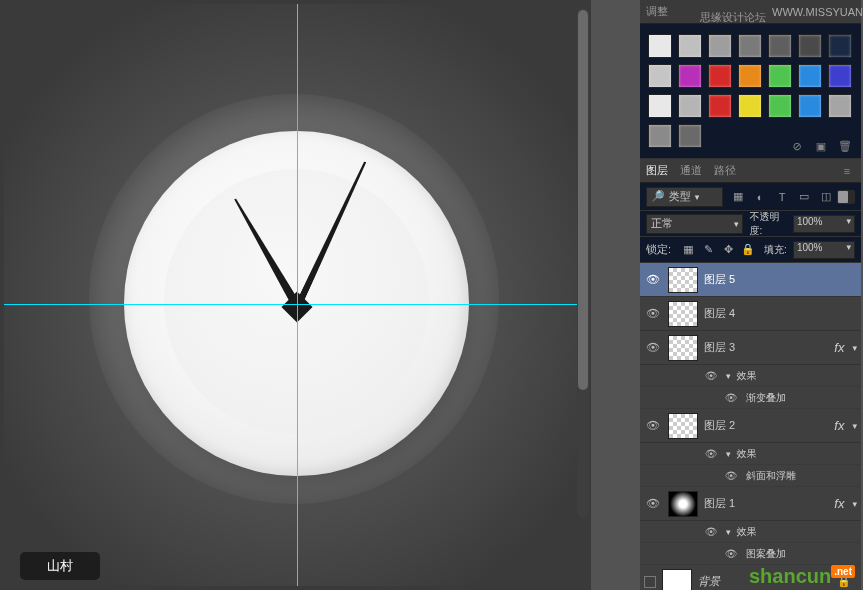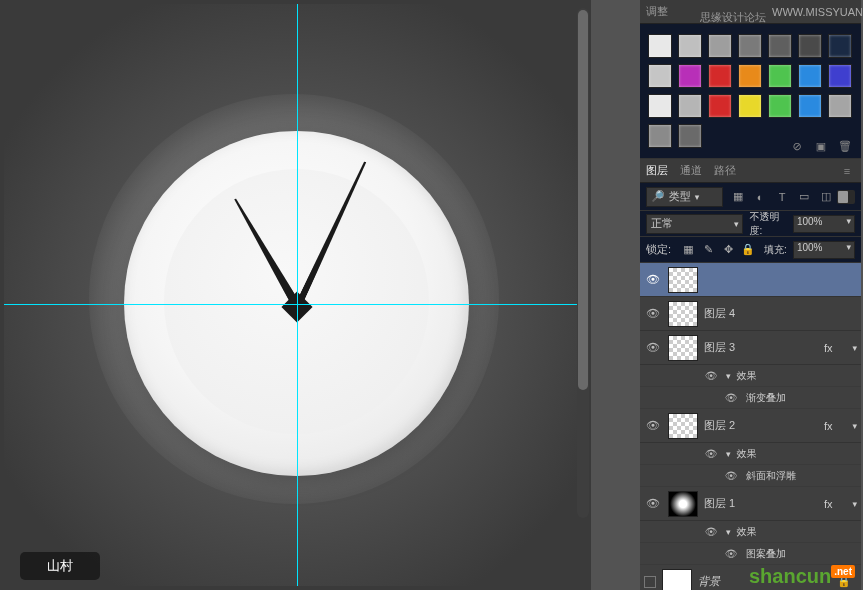--- a/index.html
+++ b/index.html
@@ -216,21 +216,21 @@
       height: 26px;
       border: 1px solid #222;
       background-image: linear-gradient(45deg, #ccc 25%, transparent 25%), linear-gradient(-45deg, #ccc 25%, transparent 25%), linear-gradient(45deg, transparent 75%, #ccc 75%), linear-gradient(-45deg, transparent 75%, #ccc 75%);
       background-size: 8px 8px;
       background-position: 0 0, 0 4px, 4px -4px, -4px 0px;
       background-color: #fff;
     }
     .layer-thumb.radial { background: radial-gradient(circle, #fff 20%, #000 70%); }
     .layer-thumb.white { background: #fff; }
     .layer-name { flex: 1; }
-    .fx-badge { font-size: 11px; color: #ccc; margin-right: 14px; }
+    .fx-badge { font-size: 13px; font-style: italic; color: #ccc; margin-right: 2px; }
     .sublayer {
       height: 22px;
       display: flex;
       align-items: center;
       padding-left: 62px;
       border-bottom: 1px solid #3a3a3a;
       gap: 6px;
       font-size: 10px;
       color: #ccc;
     }
@@ -384,20 +384,21 @@
         <span>100%</span>
         <span class="caret">▾</span>
       </div>
     </div>
 
     <div class="layers-list">
 
     <div class="layer-row selected">
           <span class="eye">👁</span>
           <div class="layer-thumb"></div>
+          <span class="layer-name">图层 5</span>
         </div>
         <div class="layer-row">
           <span class="eye">👁</span>
           <div class="layer-thumb"></div>
           <span class="layer-name">图层 4</span>
         </div>
         <div class="layer-row">
           <span class="eye">👁</span>
           <div class="layer-thumb"></div>
           <span class="layer-name">图层 3</span>

